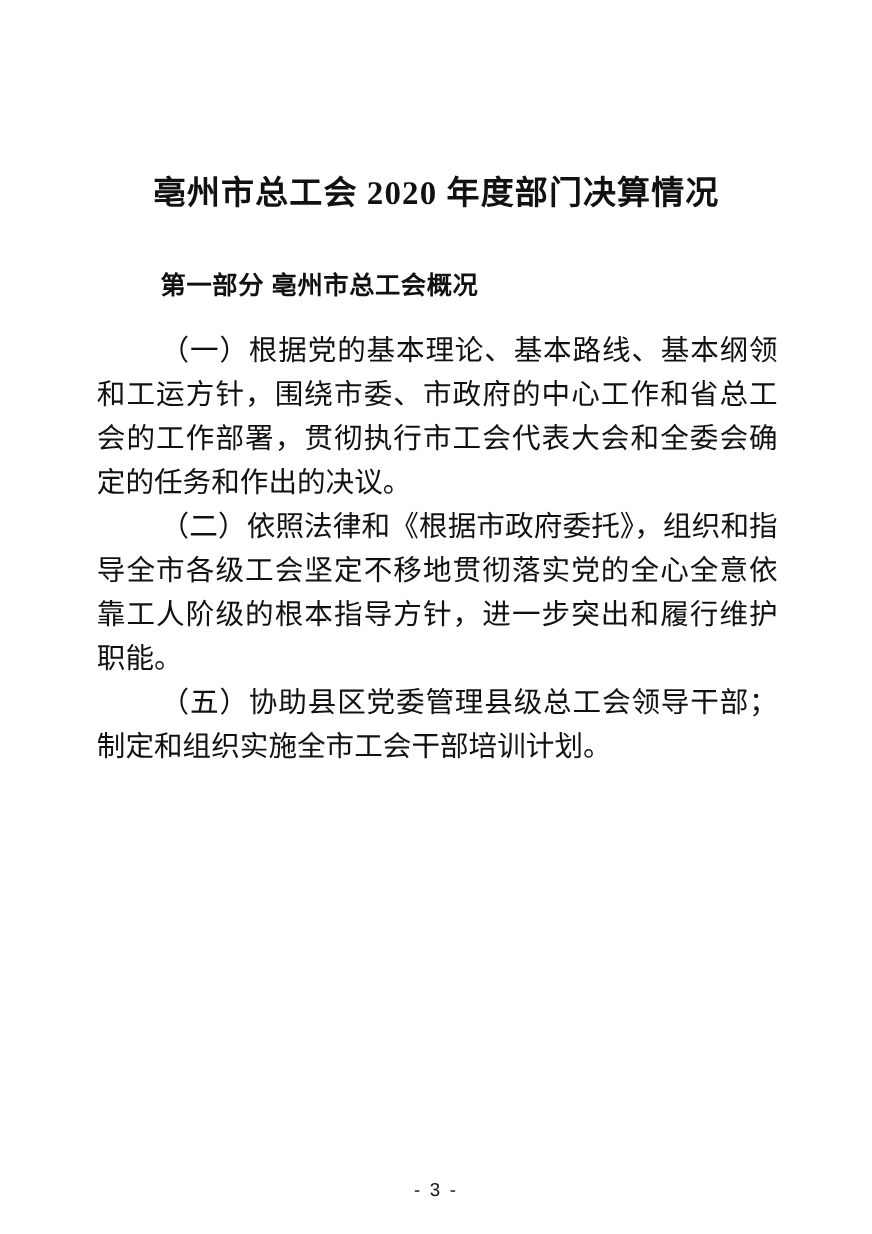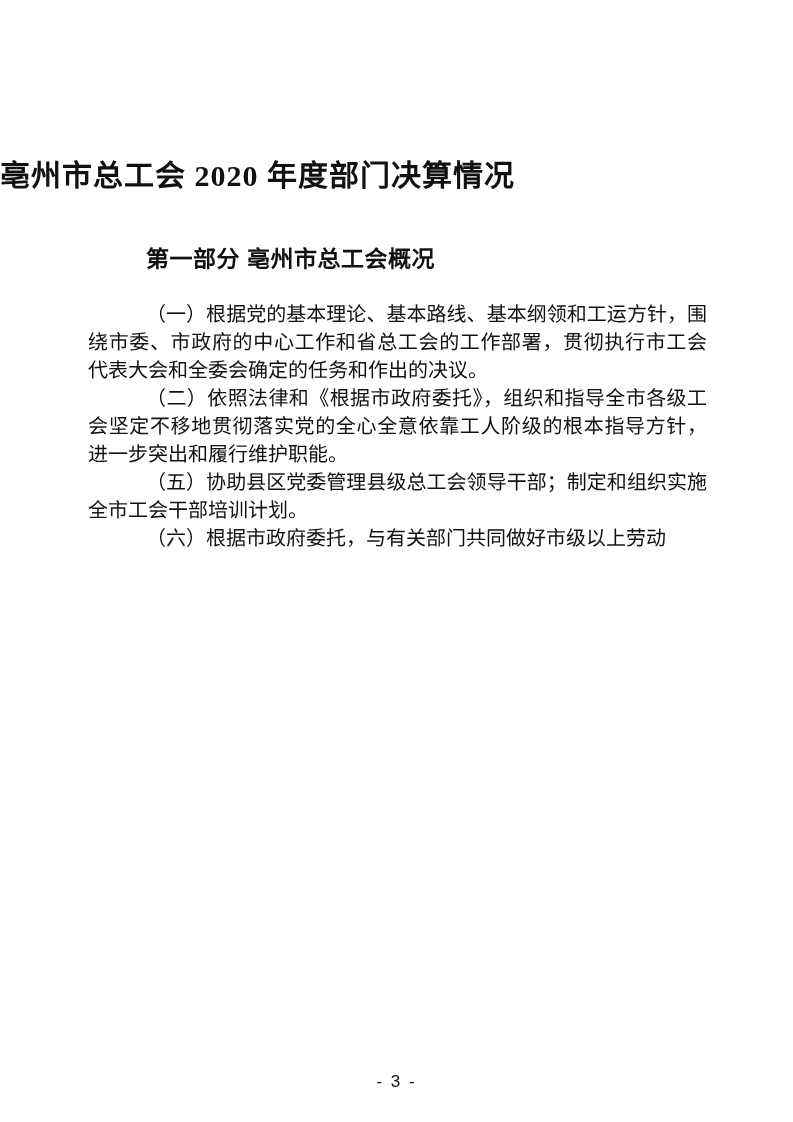--- a/index.html
+++ b/index.html
@@ -14,21 +14,21 @@
     margin: 0 auto;
     background: #ffffff;
     color: #111111;
     overflow: hidden;
   }
   .doc-title {
     position: absolute;
     top: 136px;
     left: 0;
     right: 0;
-    text-align: left;
+    text-align: center;
     font-family: "Liberation Serif", "DejaVu Serif", serif;
     font-weight: bold;
     font-size: 30px;
     line-height: 40px;
     letter-spacing: 1px;
     white-space: nowrap;
   }
   .part-heading {
     position: absolute;
     top: 225px;
@@ -47,23 +47,23 @@
     font-weight: bold;
     font-size: 23px;
     line-height: 30px;
     letter-spacing: 0.5px;
   }
   .body-text {
     position: absolute;
     top: 300px;
     left: 88px;
     width: 619px;
-    font-family: Liberation Serif, serif;
-    font-size: 20px;
-    line-height: 28px;
+    font-family: Liberation Mono, monospace;
+    font-size: 26px;
+    line-height: 40px;
     text-align: justify;
     text-justify: inter-character;
   }
   .body-text p {
     margin: 0;
     padding: 0;
     text-indent: 58px;
   }
   .page-number {
     position: absolute;
@@ -84,18 +84,17 @@
 
   <h1 class="doc-title">亳州市总工会 2020 年度部门决算情况</h1>
 
   <h2 class="part-heading">第一部分 亳州市总工会概况</h2>
 
 
   <div class="body-text">
     <p>（一）根据党的基本理论、基本路线、基本纲领和工运方针，围绕市委、市政府的中心工作和省总工会的工作部署，贯彻执行市工会代表大会和全委会确定的任务和作出的决议。</p>
     <p>（二）依照法律和《根据市政府委托》，组织和指导全市各级工会坚定不移地贯彻落实党的全心全意依靠工人阶级的根本指导方针，进一步突出和履行维护职能。</p>
     <p>（五）协助县区党委管理县级总工会领导干部；制定和组织实施全市工会干部培训计划。</p>
-    <p>（六）根据市政府委托，与有关部门共同做好市级以上劳动</p>
   </div>
 
   <div class="page-number">- 3 -</div>
 
 </div>
 
 </body></html>

